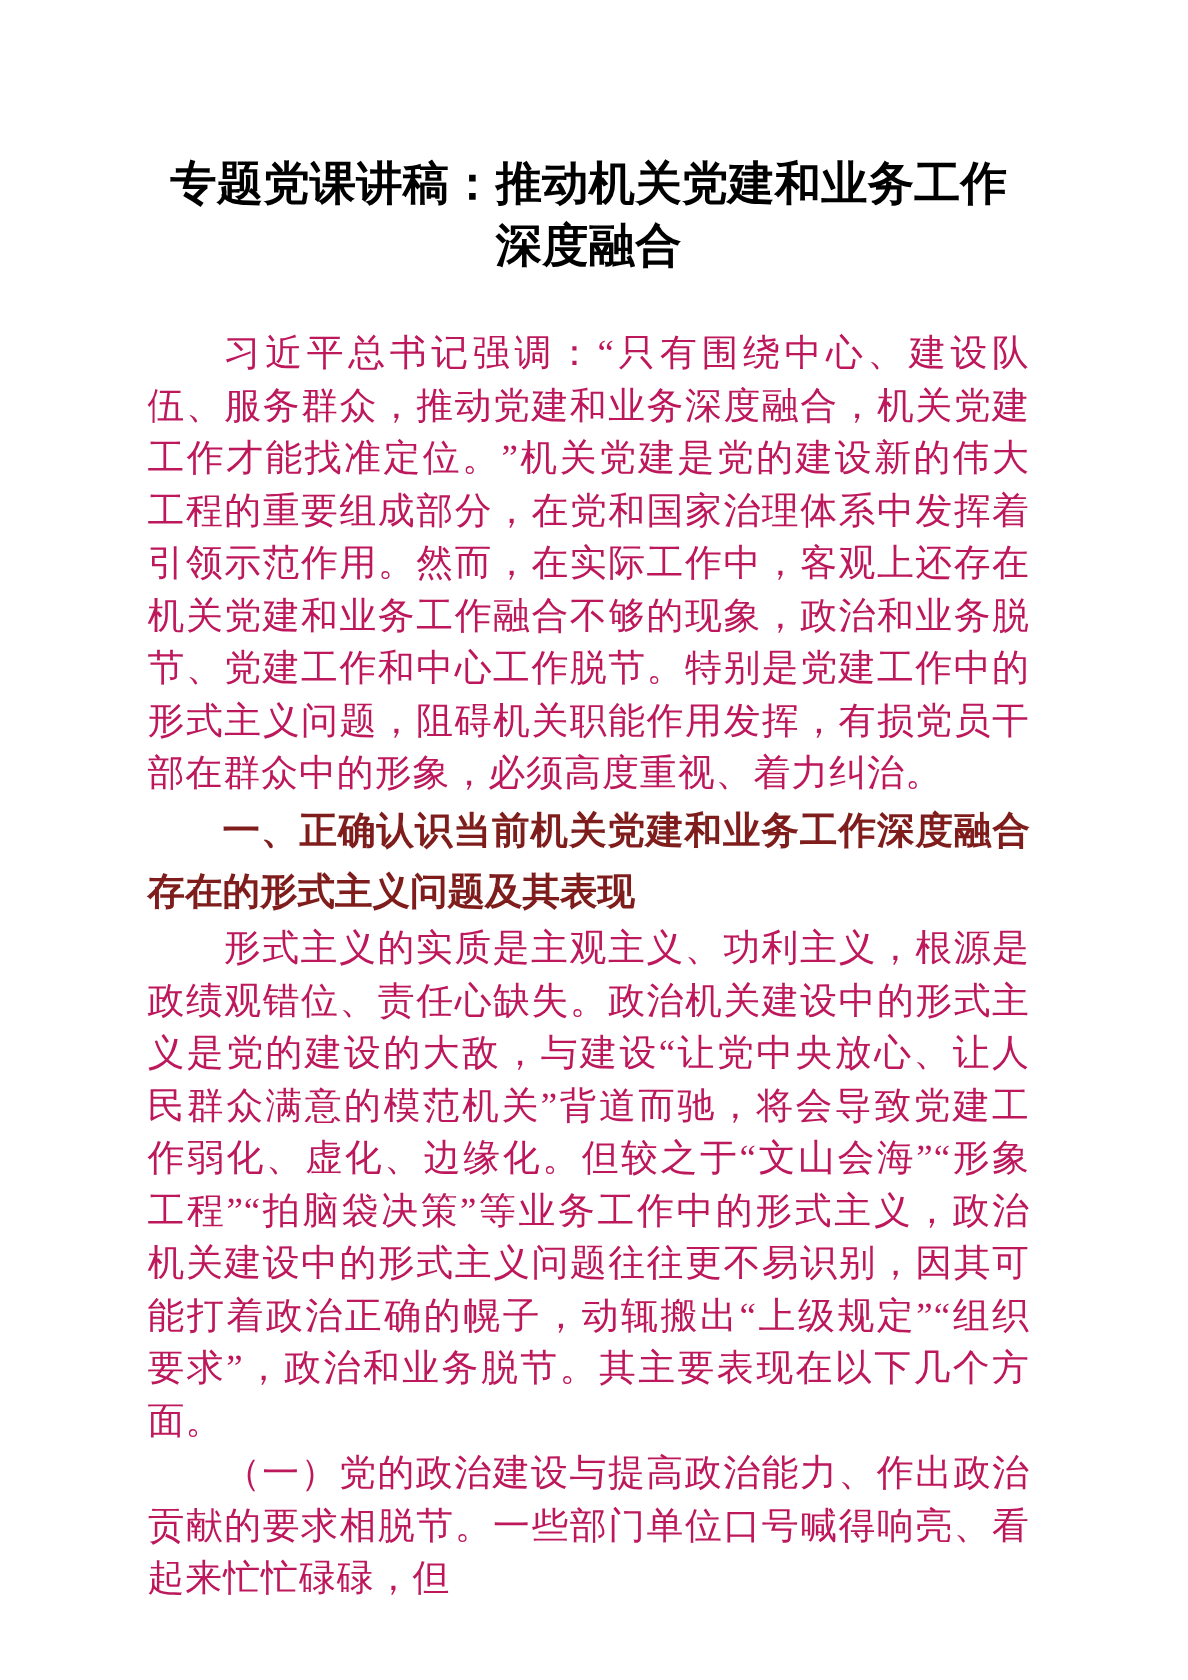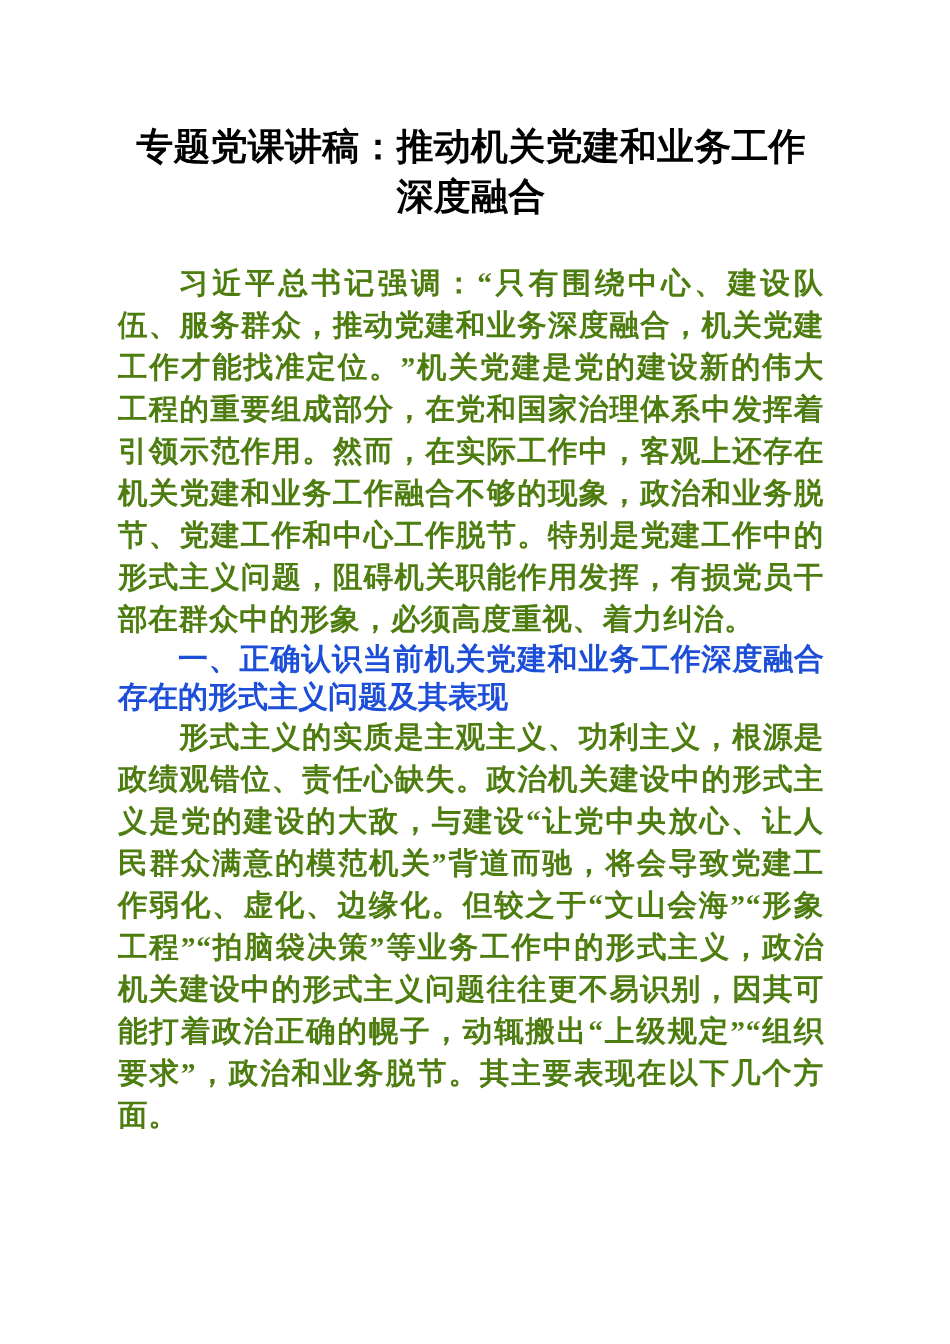--- a/index.html
+++ b/index.html
@@ -55,41 +55,41 @@
     height: 40px;
   }
 
   
   .section-heading {
     margin: 0;
     padding: 0;
     font-family: "DejaVu Sans", "Liberation Sans", sans-serif;
     font-weight: 700;
     font-size: 30px;
-    line-height: 38px;
+    line-height: 49px;
     text-align: justify;
     text-align-last: left;
     text-indent: 60px;
-    color: #1d4ed8;
+    color: #7f1d1d;
     word-break: break-all;
     letter-spacing: 0px;
   }
 
   
   .body-para {
     margin: 0;
     padding: 0;
     font-family: "Liberation Serif", "DejaVu Serif", serif;
-    font-weight: 700;
+    font-weight: 400;
     font-size: 29.5px;
     line-height: 42px;
     text-align: justify;
     text-align-last: left;
     text-indent: 61px;
-    color: #4d7c0f;
+    color: #be185d;
     word-break: break-all;
     letter-spacing: 0.8px;
   }
 
   .body-para + .body-para {
     margin-top: 0px;
   }
 </style>
 </head>
 <body>
@@ -100,15 +100,16 @@
     <h1 class="doc-title">专题党课讲稿：推动机关党建和业务工作深度融合</h1>
 
     <div class="title-gap"></div>
 
     <p class="body-para">习近平总书记强调：“只有围绕中心、建设队伍、服务群众，推动党建和业务深度融合，机关党建工作才能找准定位。”机关党建是党的建设新的伟大工程的重要组成部分，在党和国家治理体系中发挥着引领示范作用。然而，在实际工作中，客观上还存在机关党建和业务工作融合不够的现象，政治和业务脱节、党建工作和中心工作脱节。特别是党建工作中的形式主义问题，阻碍机关职能作用发挥，有损党员干部在群众中的形象，必须高度重视、着力纠治。</p>
 
     <h2 class="section-heading">一、正确认识当前机关党建和业务工作深度融合存在的形式主义问题及其表现</h2>
 
     <p class="body-para">形式主义的实质是主观主义、功利主义，根源是政绩观错位、责任心缺失。政治机关建设中的形式主义是党的建设的大敌，与建设“让党中央放心、让人民群众满意的模范机关”背道而驰，将会导致党建工作弱化、虚化、边缘化。但较之于“文山会海”“形象工程”“拍脑袋决策”等业务工作中的形式主义，政治机关建设中的形式主义问题往往更不易识别，因其可能打着政治正确的幌子，动辄搬出“上级规定”“组织要求”，政治和业务脱节。其主要表现在以下几个方面。</p>
 
+    <p class="body-para">（一）党的政治建设与提高政治能力、作出政治贡献的要求相脱节。一些部门单位口号喊得响亮、看起来忙忙碌碌，但</p>
 
   </div>
 </div>
 
 </body></html>

